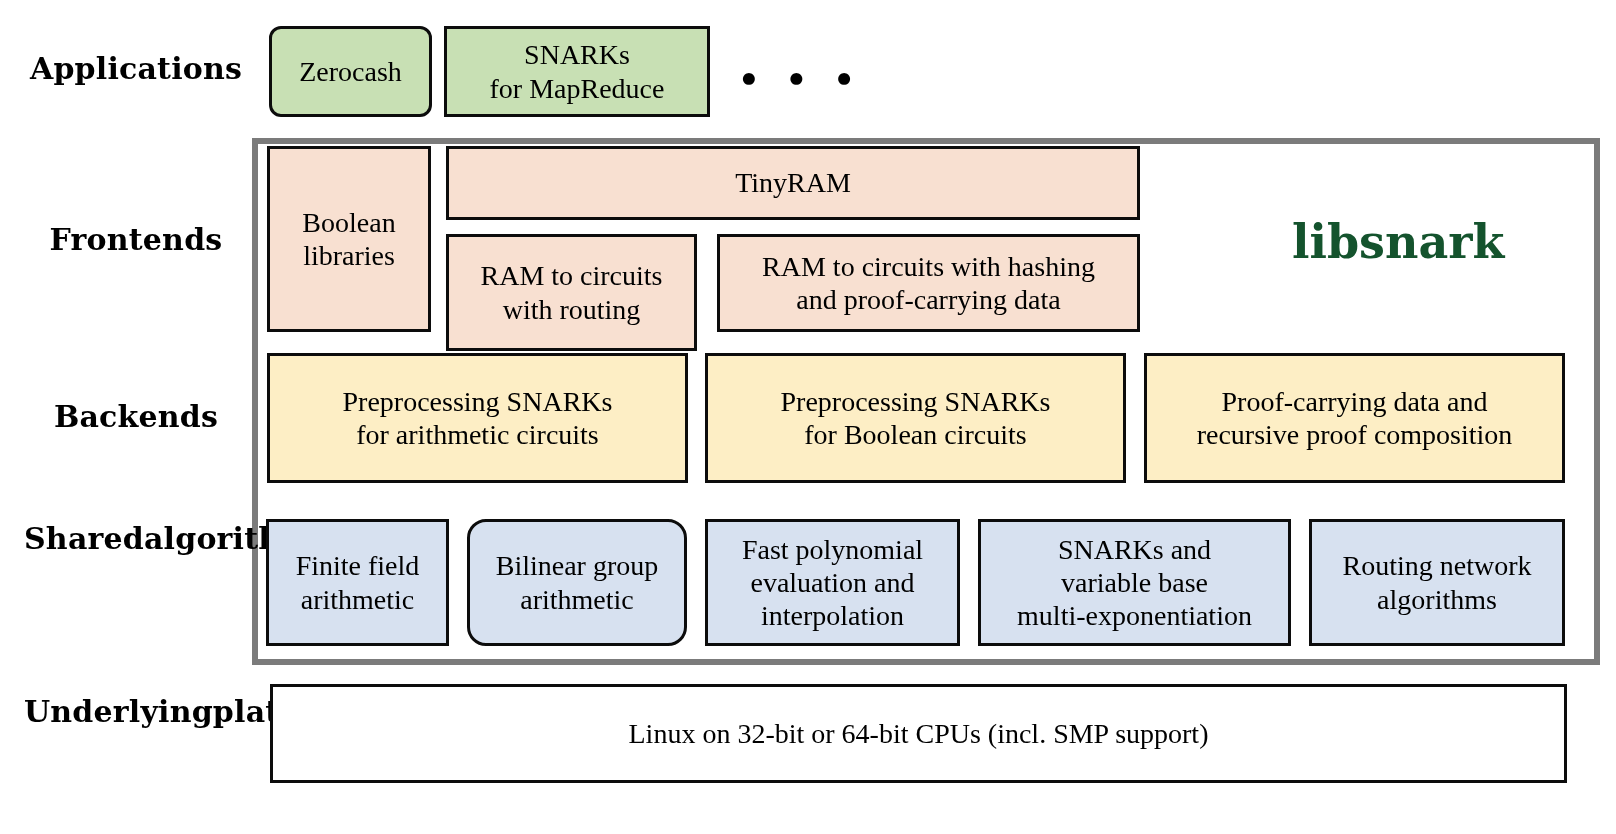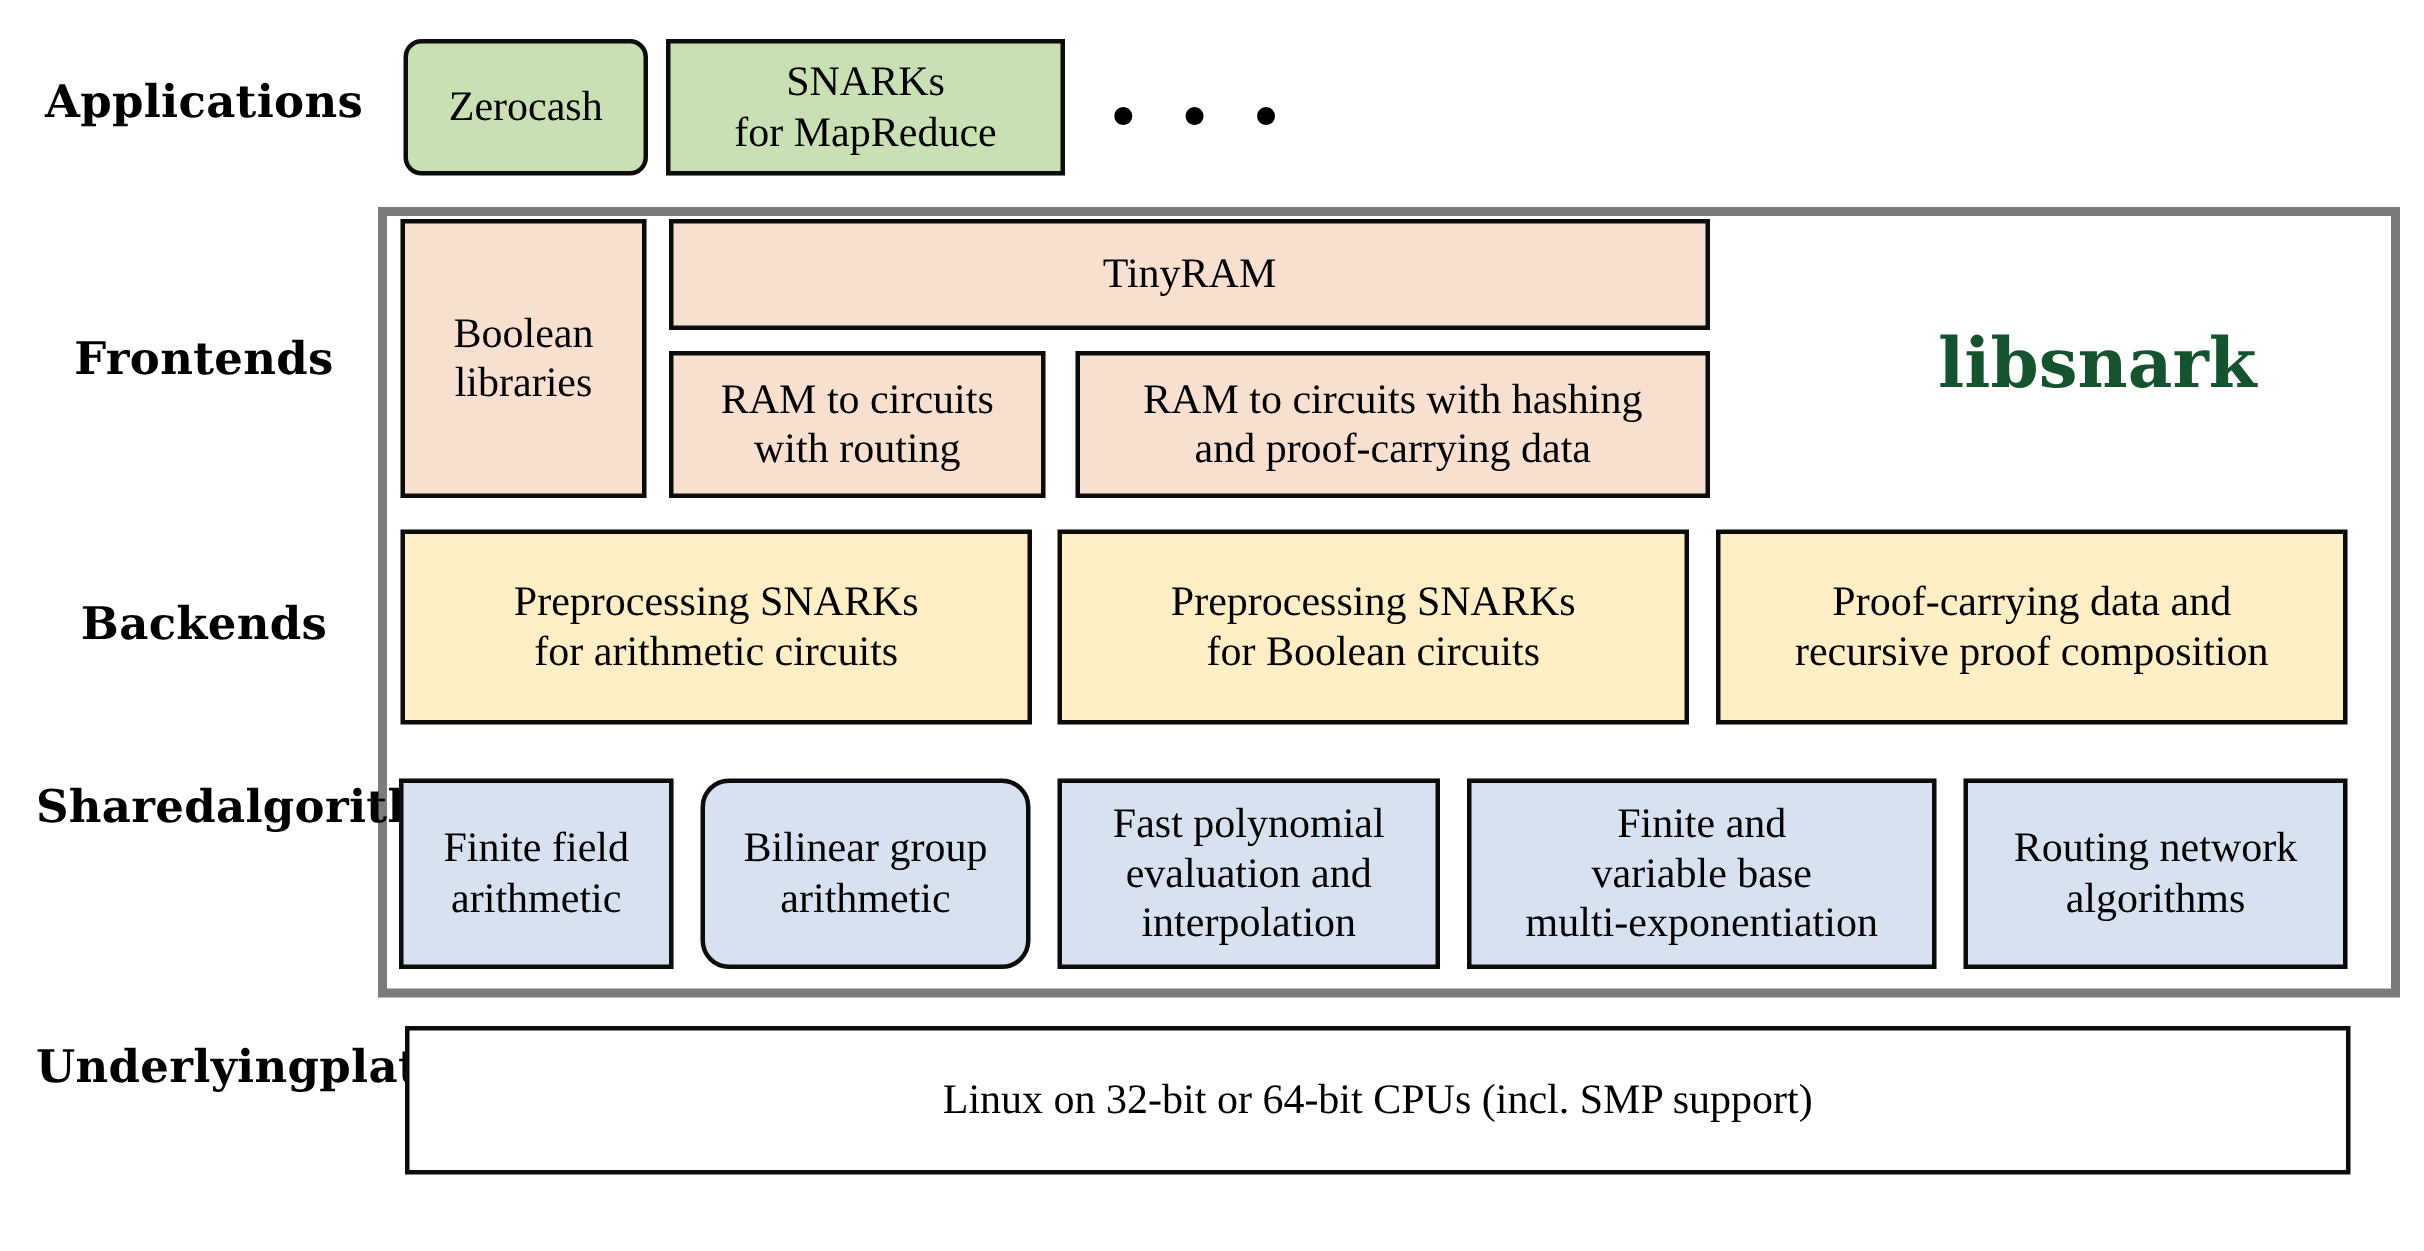--- a/index.html
+++ b/index.html
@@ -131,21 +131,21 @@
         <span>libraries</span>
       </div>
     </div>
 
   <div class="box peach" style="left:422px; top:146px; width:694px; height:74px; font-size:28px;">
       <div>
         <span>TinyRAM</span>
       </div>
     </div>
 
-  <div class="box peach" style="left:422px; top:234px; width:251px; height:98px; font-size:28px;">
+  <div class="box peach" style="left:422px; top:234px; width:251px; height:117px; font-size:28px;">
       <div>
         <span>RAM to circuits</span>
         <span>with routing</span>
       </div>
     </div>
 
   <div class="box peach" style="left:693px; top:234px; width:423px; height:98px; font-size:28px;">
       <div>
         <span>RAM to circuits with hashing</span>
         <span>and proof-carrying data</span>
@@ -192,21 +192,21 @@
   <div class="box blue" style="left:681px; top:519px; width:255px; height:127px; font-size:28px;">
       <div>
         <span>Fast polynomial</span>
         <span>evaluation and</span>
         <span>interpolation</span>
       </div>
     </div>
 
   <div class="box blue" style="left:954px; top:519px; width:313px; height:127px; font-size:28px;">
       <div>
-        <span>Finite and</span>
+        <span>SNARKs and</span>
         <span>variable base</span>
         <span>multi-exponentiation</span>
       </div>
     </div>
 
   <div class="box blue" style="left:1285px; top:519px; width:256px; height:127px; font-size:28px;">
       <div>
         <span>Routing network</span>
         <span>algorithms</span>
       </div>

